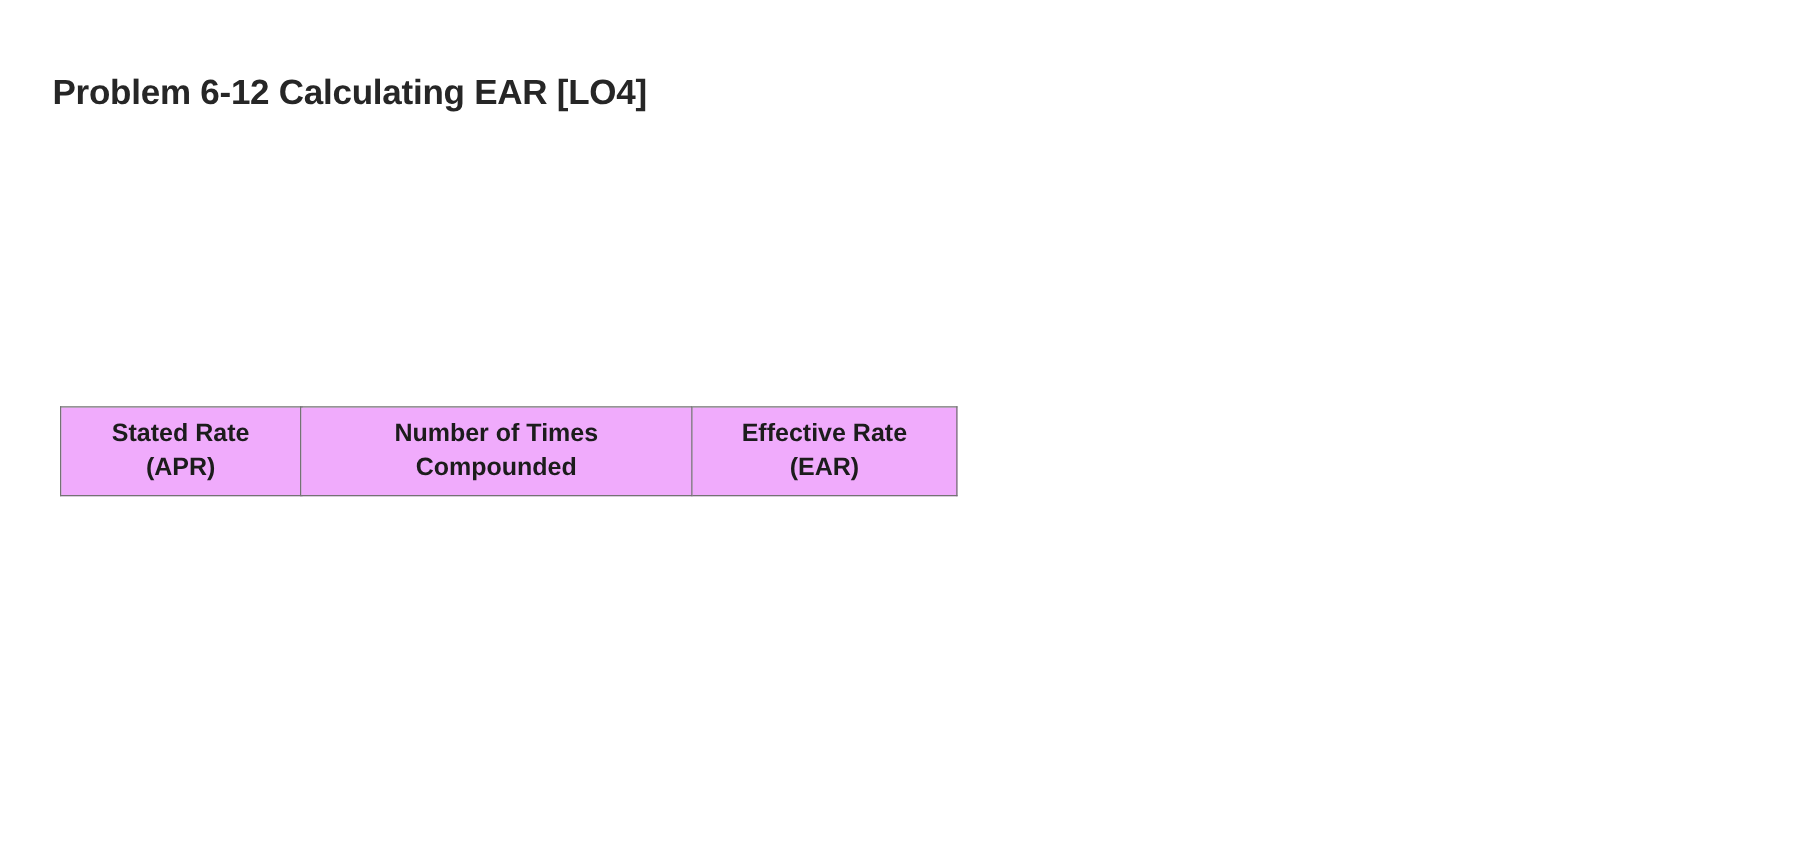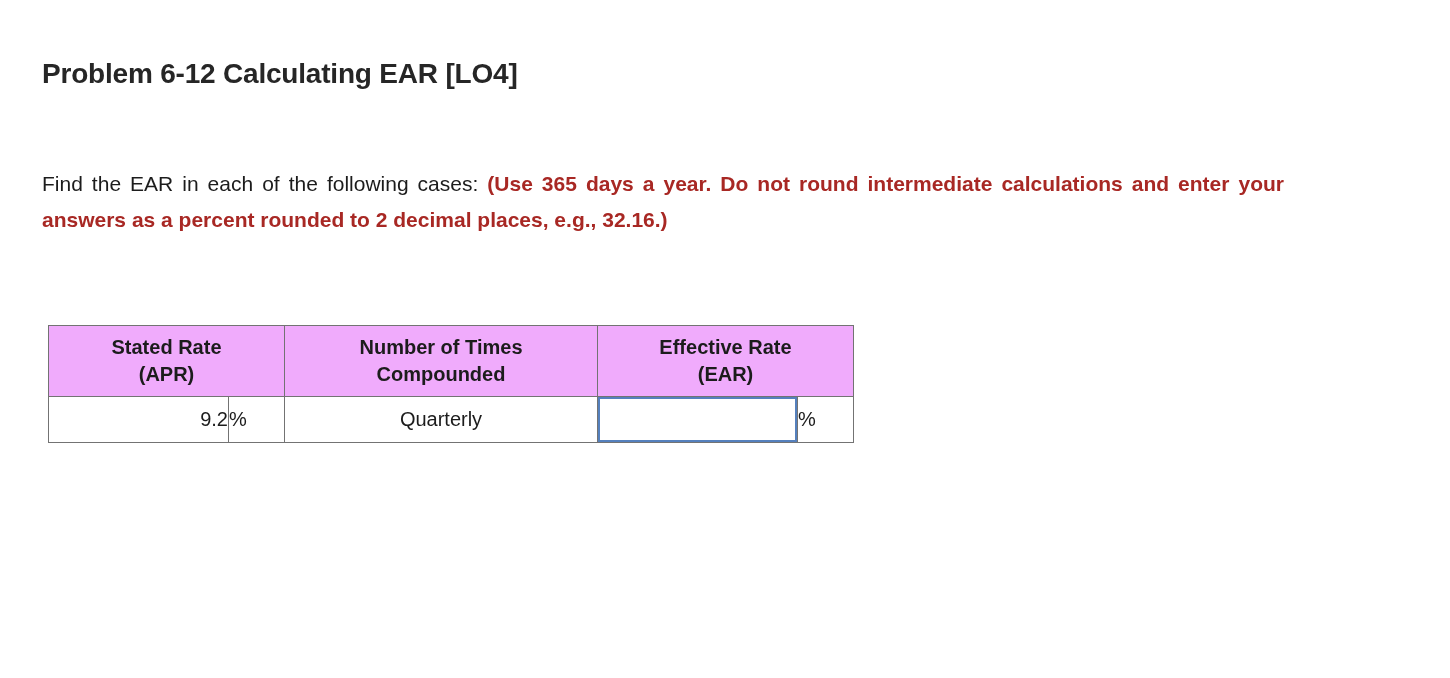--- a/index.html
+++ b/index.html
@@ -122,52 +122,40 @@
     border: 3px dotted #4a76bd;
   }
 </style>
 </head>
 <body>
 
 <div class="page">
 
   <div class="problem-title">Problem 6-12 Calculating EAR [LO4]</div>
 
-  <div class="instructions">
-    <span>Find the EAR in each of the following cases: </span><span class="emph">(Use 365 days a year. Do not round intermediate calculations and enter your answers as a percent rounded to 2 decimal places, e.g., 32.16.)</span>
-  </div>
 
   <table class="ear-table">
     <thead>
       <tr>
         <th class="col-apr" colspan="2">
           <div>Stated Rate</div>
           <div>(APR)</div>
         </th>
         <th class="col-comp">
           <div>Number of Times</div>
           <div>Compounded</div>
         </th>
         <th class="col-ear" colspan="2">
           <div>Effective Rate</div>
           <div>(EAR)</div>
         </th>
       </tr>
     </thead>
     <tbody>
 
-      <tr>
-        <td class="cell-apr col-apr">9.2</td>
-        <td class="cell-apr-unit col-apr-unit">%</td>
-        <td class="cell-comp col-comp">Quarterly</td>
-        <td class="cell-ear col-ear">
-          <div class="answer-box solid"></div>
-        </td>
-        <td class="cell-ear-unit col-ear-unit">%</td>
-      </tr>
 
 
 
 
     </tbody>
   </table>
 
 </div>
 
 </body></html>

